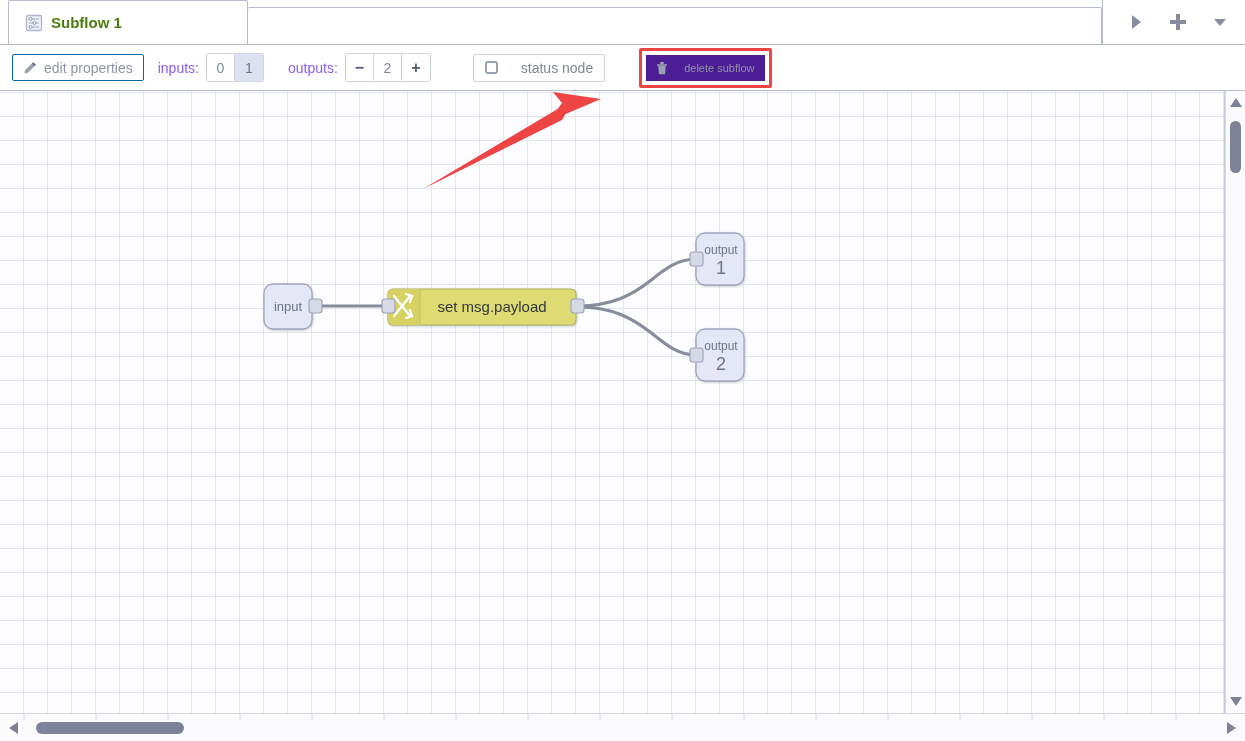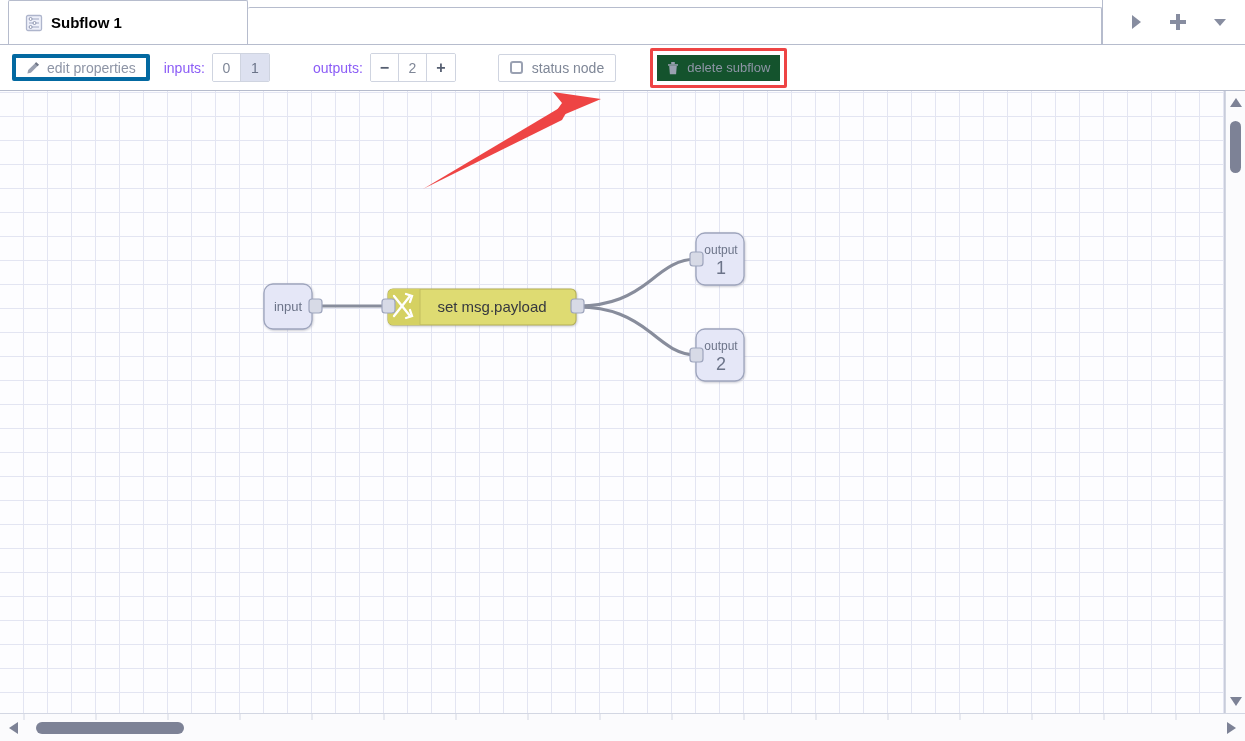--- a/index.html
+++ b/index.html
@@ -52,21 +52,21 @@
   .tab.inactive {
     background: #dfe3f0;
     width: 169px;
     margin-left: 26px;
     color: #5a6478;
   }
   .tab.active {
     background: #fff;
     width: 240px;
     margin-left: 8px;
-    color: #000000;
+    color: #4d7c0f;
     font-weight: bold;
     height: 44px;
     margin-top: 1px;
     z-index: 3;
     text-align: center;
   }
   .tab.filler {
     background: #fff;
     flex: 1 1 auto;
     border-right: 1px solid #b6bccd;
@@ -105,21 +105,21 @@
     padding-left: 12px;
     gap: 0;
   }
   .tb-button {
     display: inline-flex;
     align-items: center;
     gap: 7px;
     height: 27px;
     padding: 7px 10px;
     box-sizing: border-box;
-    border: 4px solid #0369a1;
+    border: 1px solid #0369a1;
     background: #fff;
     border-radius: 2px;
     font-size: 14px;
     color: #8e95a6;
     cursor: pointer;
     white-space: nowrap;
   }
   .tb-label {
     font-size: 14px;
     color: #8b5cf6;
@@ -156,21 +156,21 @@
   .seg-item:last-child { border-right: none; }
   .seg-item.selected {
     background: #dde1f0;
     color: #6a7388;
   }
   .seg-item.readonly { cursor: default; }
   .seg-sym { font-size: 16px; font-weight: bold; color: #555e70; }
   .checkbox-btn {
     display: inline-flex;
     align-items: center;
-    gap: 9px;
+    gap: 23px;
     height: 28px;
     padding: 0 11px;
     border: 1px solid #cfd4e0;
     border-radius: 2px;
     background: #fff;
     font-size: 14px;
     color: #7f8797;
     cursor: pointer;
     margin-left: 42px;
     box-sizing: border-box;
@@ -187,26 +187,26 @@
     padding: 4px;
     border: 3px solid #ee4444;
     background: #fff;
     box-sizing: border-box;
     border-radius: 2px;
     display: inline-flex;
   }
   .delete-btn {
     display: inline-flex;
     align-items: center;
-    gap: 8px;
+    gap: 16px;
     height: 26px;
     padding: 0 10px;
     border: none;
-    background: #14532d;
-    font-size: 13px;
+    background: #4c1d95;
+    font-size: 11px;
     color: #8e95a6;
     cursor: pointer;
     white-space: nowrap;
   }
 
   
   .canvas-area {
     position: absolute;
     left: 0; top: 91px;
     width: 1225px;
@@ -351,21 +351,21 @@
   </div>
 
   <div class="tb-group">
     <span class="tb-label">inputs:</span>
     <div class="seg">
       <div class="seg-item">0</div>
       <div class="seg-item selected">1</div>
     </div>
   </div>
 
-  <div class="tb-group" style="margin-left:43px;">
+  <div class="tb-group" style="margin-left:24px;">
     <span class="tb-label">outputs:</span>
     <div class="seg">
       <div class="seg-item seg-sym">−</div>
       <div class="seg-item readonly">2</div>
       <div class="seg-item seg-sym">+</div>
     </div>
   </div>
 
   <div class="checkbox-btn">
     <span class="cbox"></span>

